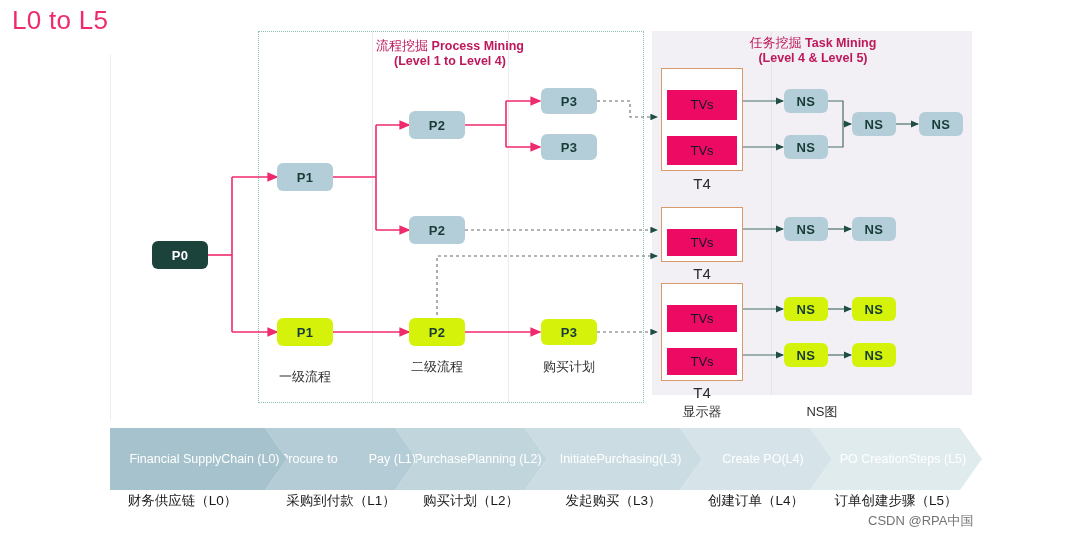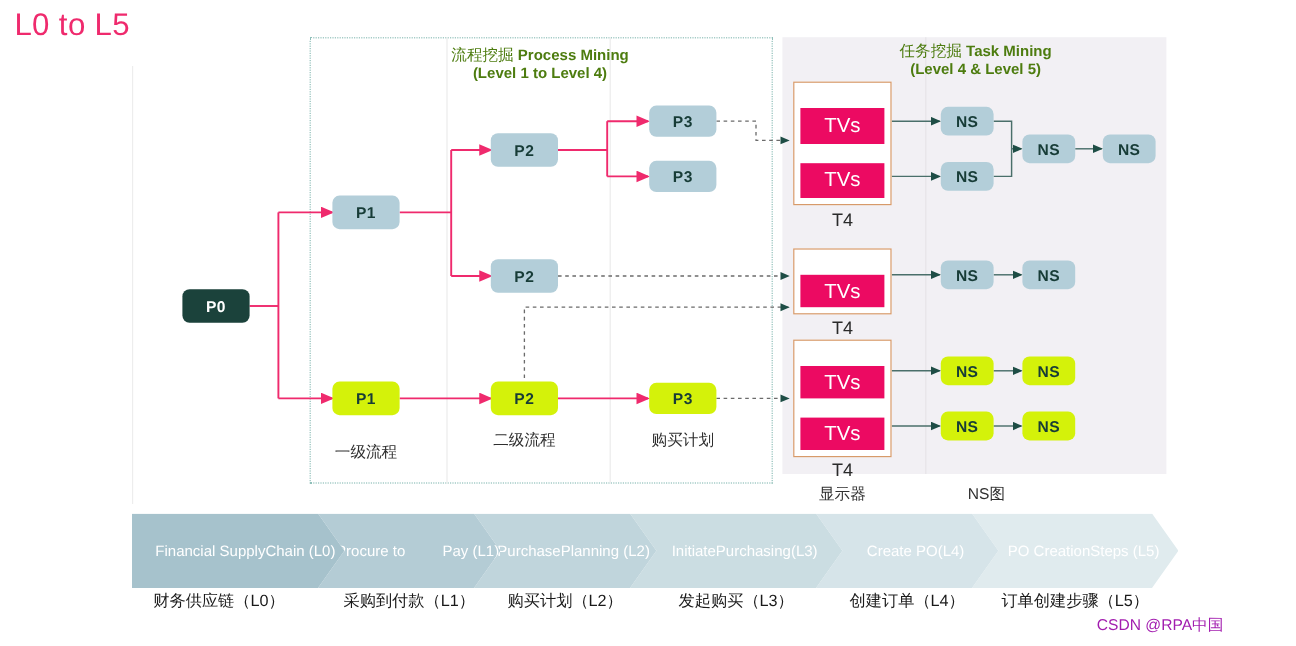--- a/index.html
+++ b/index.html
@@ -12,53 +12,53 @@
 
   
   #pm-panel{left:258px;top:31px;width:386px;height:372px;border:1px dotted #8fbfb9;box-sizing:border-box;background:transparent;}
   #tm-panel{left:652px;top:31px;width:320px;height:364px;background:#f2f0f4;}
 
   .col-sep{position:absolute;top:0;width:1px;height:100%;background:#ebebeb;}
   #vline-left{left:110px;top:55px;width:1px;height:365px;background:#ededed;}
   #tm-inner-sep{left:771px;top:31px;width:1px;height:364px;background:#e6e4e8;}
 
   
-  .sec-head{color:#4d7c0f;font-size:12.5px;font-weight:bold;line-height:15px;text-align:center;}
+  .sec-head{color:#be185d;font-size:12.5px;font-weight:bold;line-height:15px;text-align:center;}
   .sec-head .cn{font-weight:normal;font-size:13px;}
   #pm-head{left:300px;top:38px;width:300px;}
   #tm-head{left:668px;top:35px;width:290px;}
 
   
   .pbox{border-radius:6px;display:flex;align-items:center;justify-content:center;
         font-size:13px;font-weight:bold;color:#173c37;letter-spacing:.4px;}
   .blue{background:#b3ced9;}
   .lime{background:#d4f20a;}
   .dark{background:#1b423b;color:#ffffff;}
 
   
   .t4wrap{border:1.5px solid #d79a6a;background:#ffffff;box-sizing:border-box;
           display:flex;flex-direction:column;justify-content:space-between;padding:5px;}
-  .tv{background:#ec0a62;color:#ffffff;font-size:17px;display:flex;align-items:center;justify-content:center;margin-top:16px;}
+  .tv{background:#ec0a62;color:#0f172a;font-size:13px;display:flex;align-items:center;justify-content:center;margin-top:16px;}
   .t4label{font-size:15px;color:#2a2a2a;text-align:center;}
 
   
   .cap{font-size:13px;color:#2f2f2f;text-align:center;}
 
   
   #chev-strip{left:110px;top:428px;width:900px;height:62px;}
   .chev{position:absolute;top:0;height:62px;display:flex;align-items:center;justify-content:center;
         color:#ffffff;font-size:12.5px;line-height:15px;text-align:center;font-weight:normal;
         clip-path:polygon(0 0, calc(100% - 22px) 0, 100% 50%, calc(100% - 22px) 100%, 0 100%, 22px 50%);
         padding-left:14px;box-sizing:border-box;}
   .chev.first{clip-path:polygon(0 0, calc(100% - 22px) 0, 100% 50%, calc(100% - 22px) 100%, 0 100%);padding-left:12px;}
 
   
   .cnrow{position:absolute;top:492px;font-size:13.5px;color:#1a1a1a;text-align:center;}
 
-  #watermark{left:914px;top:512px;font-size:13px;color:#a21caf;}
+  #watermark{left:868px;top:512px;font-size:13px;color:#737373;}
   svg.wire{position:absolute;left:0;top:0;width:1080px;height:538px;pointer-events:none;}
 </style>
 </head>
 <body>
 
 <div class="abs" id="page-title">L0 to L5</div>
 
 <div class="abs" id="vline-left"></div>
 <div class="abs" id="pm-panel"></div>
 <div class="abs" id="tm-panel"></div>

